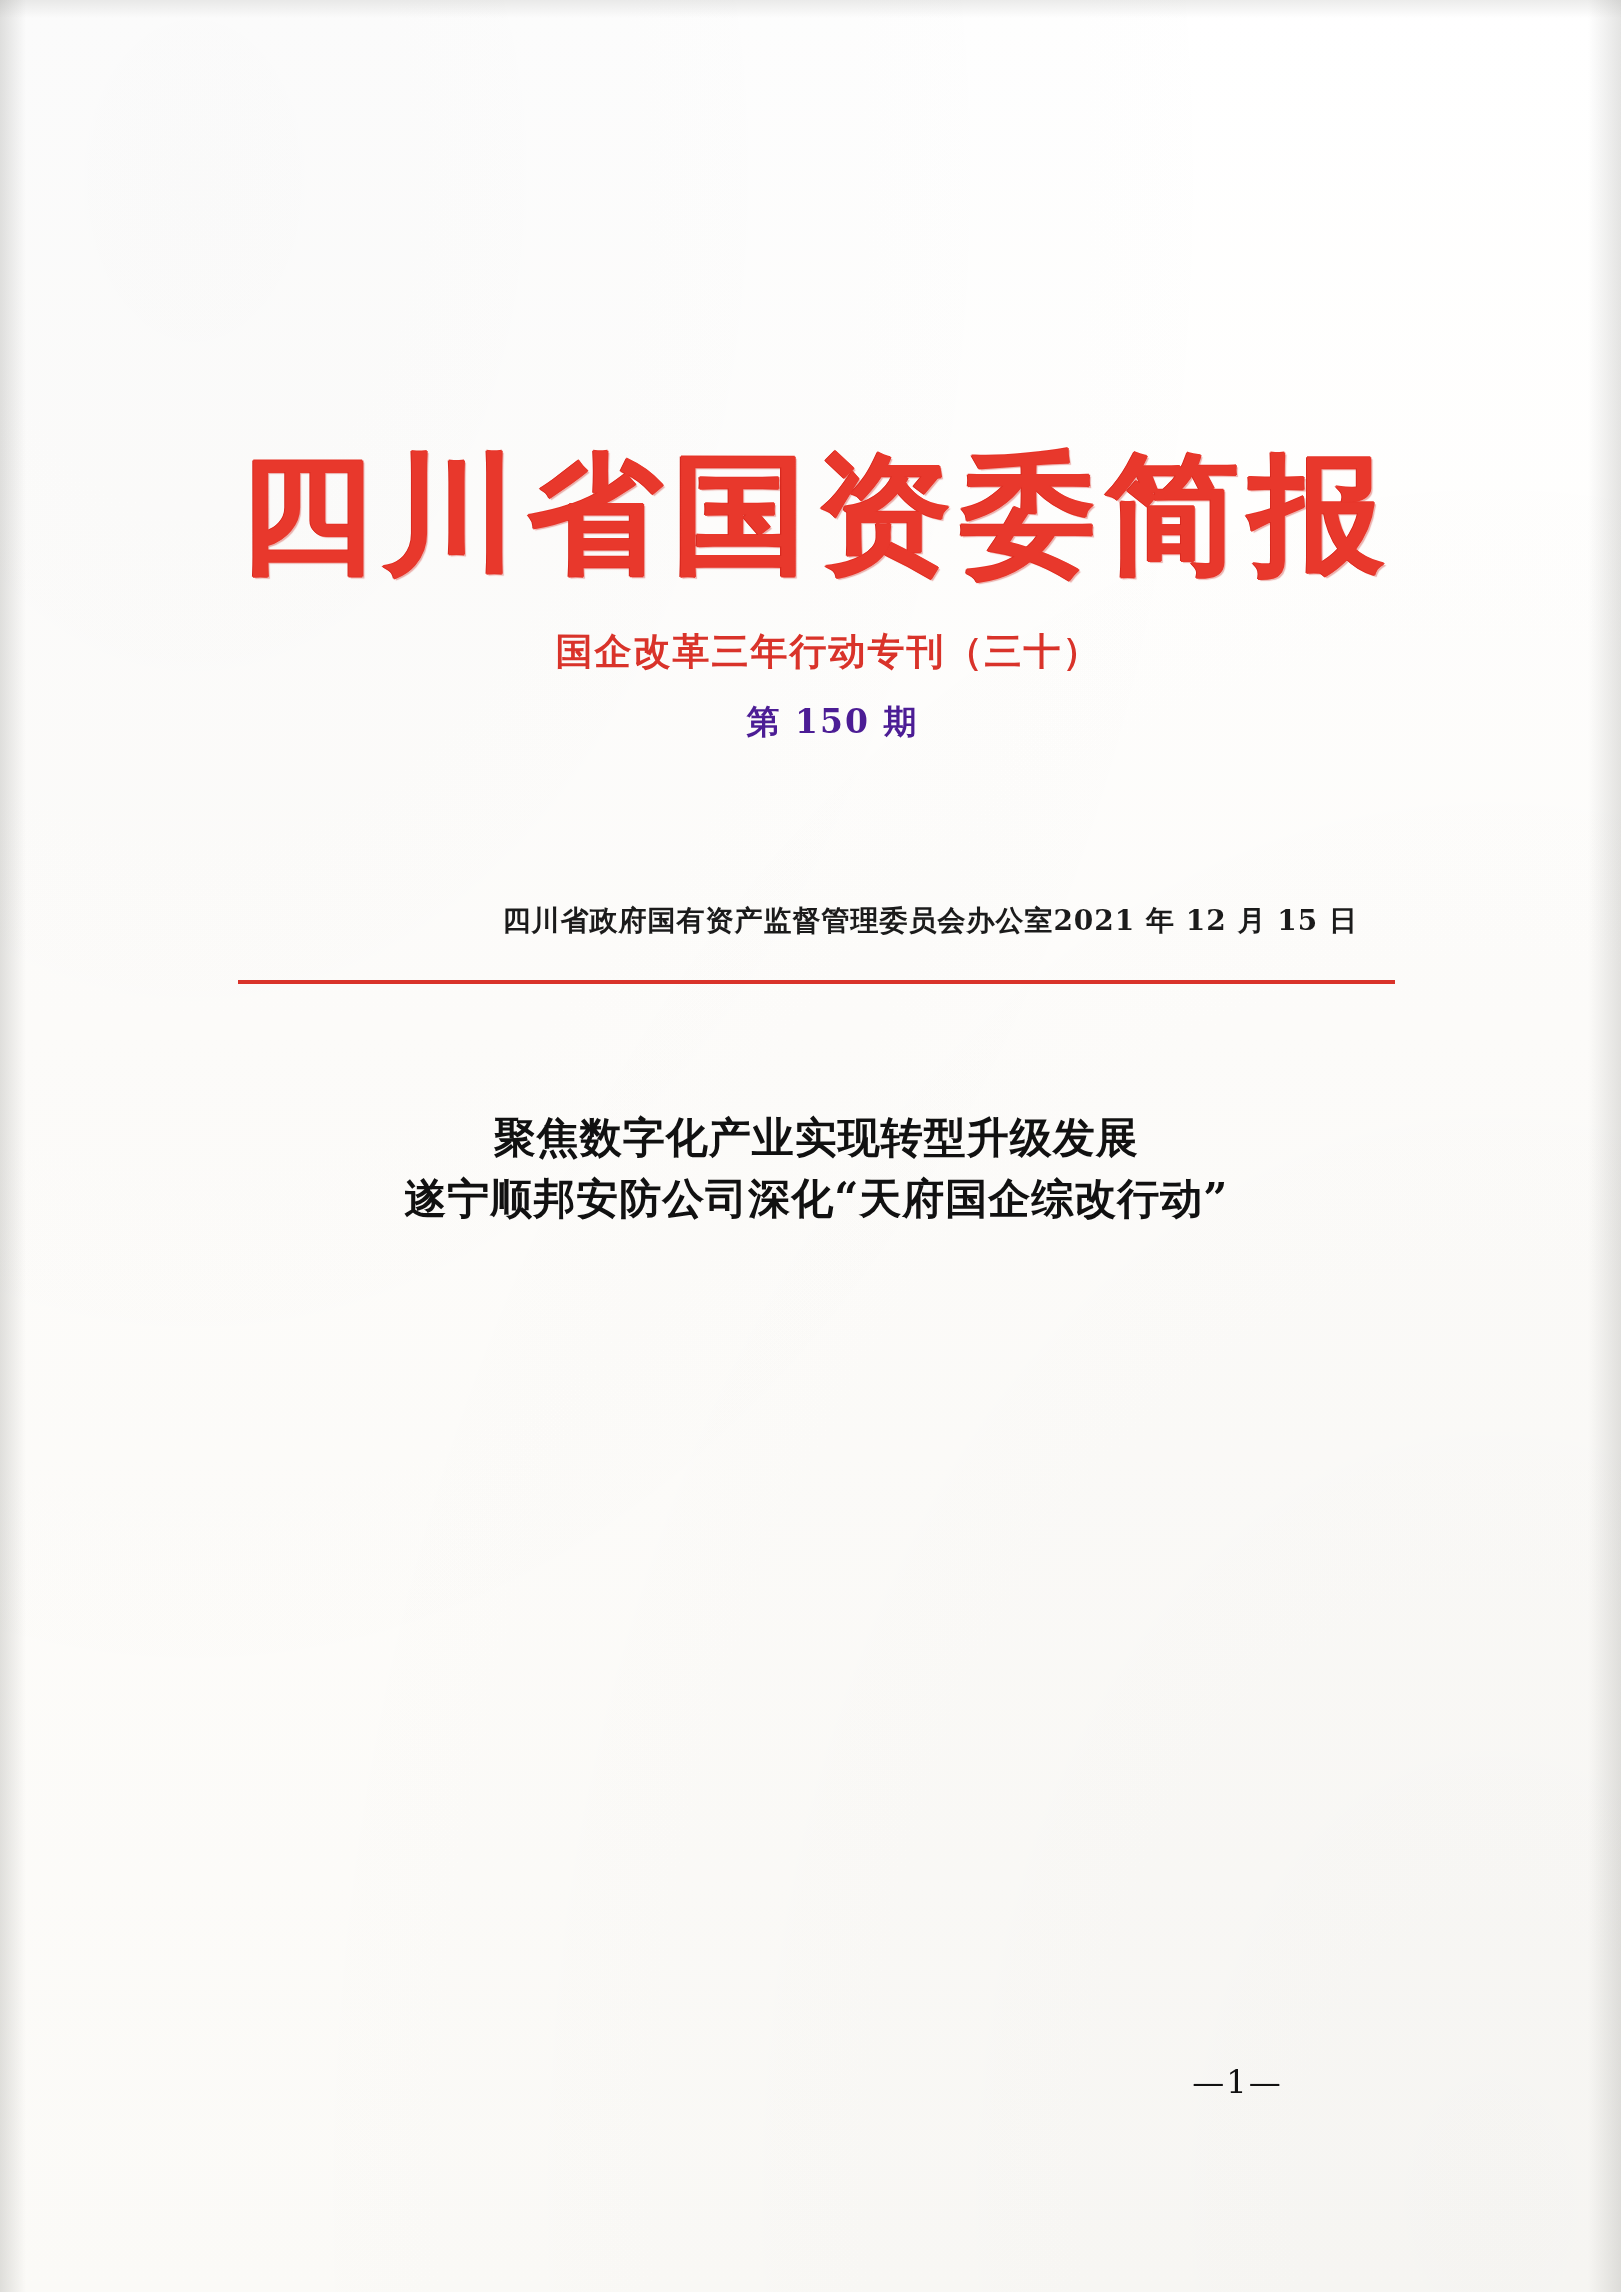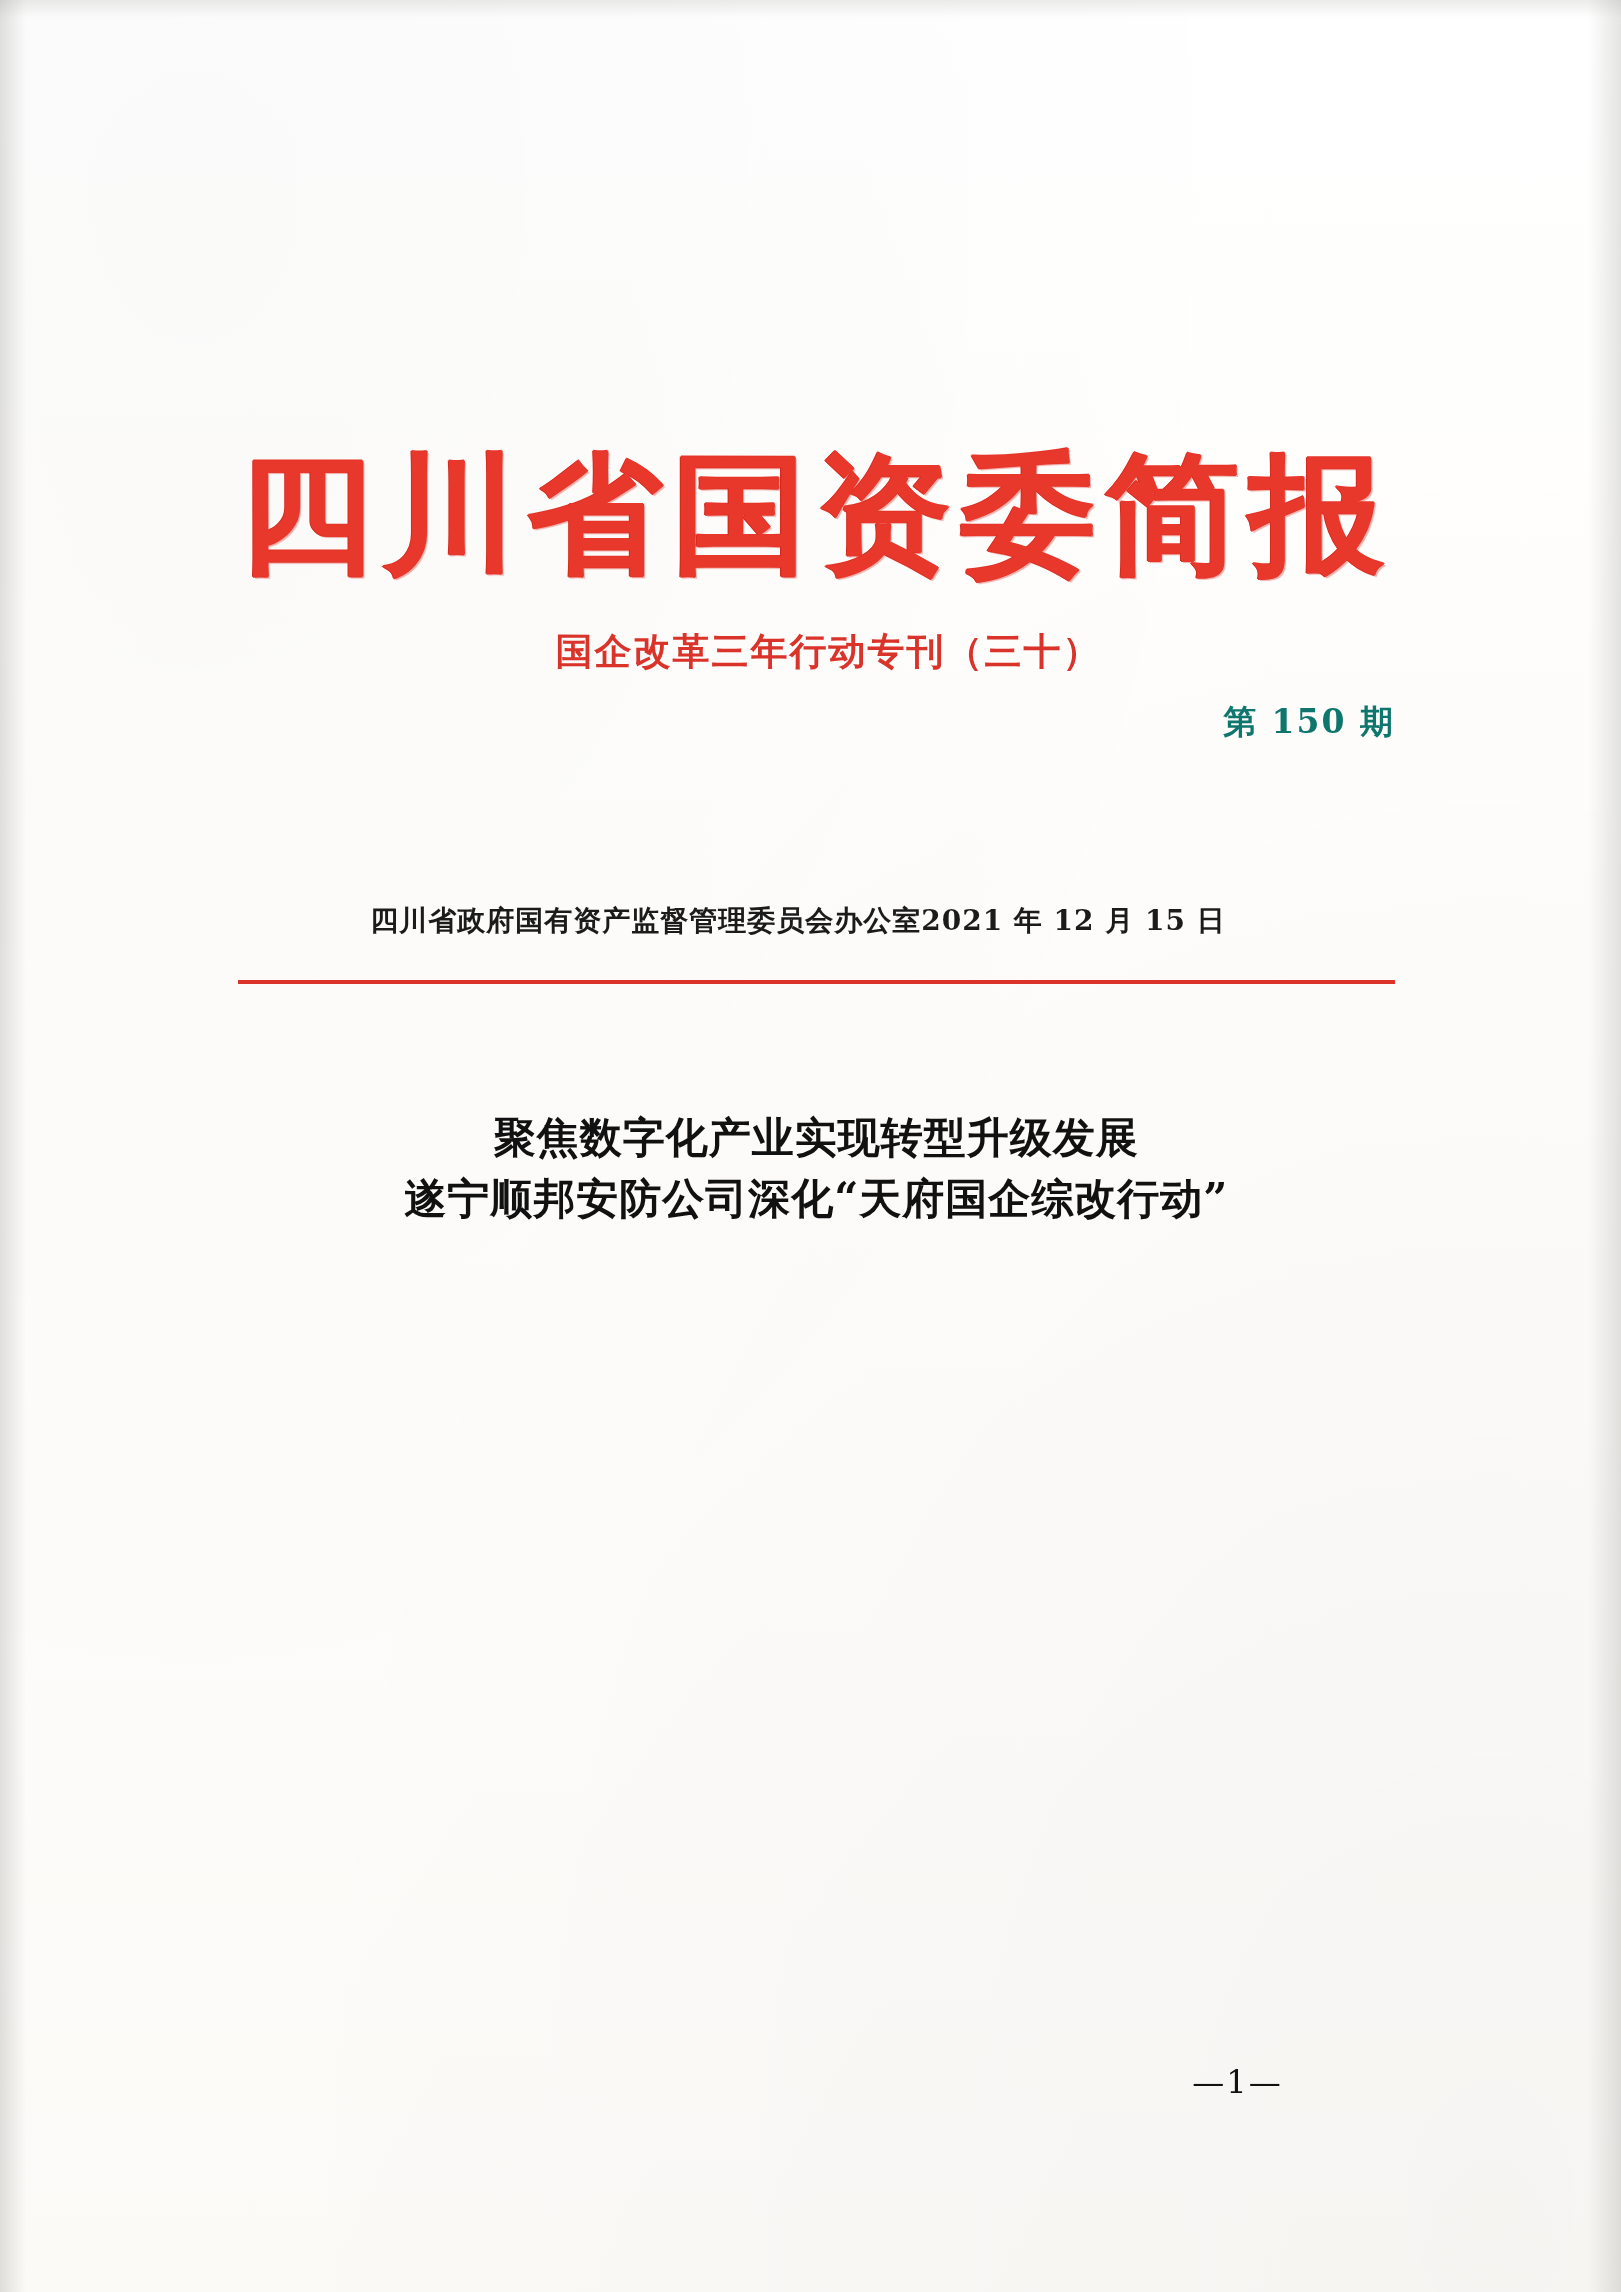--- a/index.html
+++ b/index.html
@@ -88,39 +88,39 @@
     width: 1157px;
     text-align: center;
     font-family: "DejaVu Serif", "Liberation Serif", serif;
     font-weight: 700;
     font-size: 37px;
     letter-spacing: 2px;
     color: #d9332a;
   }
   .issue {
     position: absolute;
-    left: 0;
+    left: 16px;
     top: 700px;
     width: 1157px;
-    text-align: right;
+    text-align: center;
     font-family: "DejaVu Serif", "Liberation Serif", serif;
     font-weight: 700;
     font-size: 33px;
     letter-spacing: 2px;
-    color: #0f766e;
+    color: #4c1d95;
   }
 
   
   .issuer-row {
     position: absolute;
     left: 0;
     top: 902px;
     width: 1157px;
     display: flex;
-    justify-content: center;
+    justify-content: flex-end;
     align-items: flex-end;
     font-size: 28px;
     color: #1b1b1b;
     font-family: "DejaVu Serif", "Liberation Serif", serif;
     letter-spacing: 1px;
   }
   .issuer-office { font-weight: 700; }
   .issue-date {
     font-weight: 700;
     letter-spacing: 1px;

